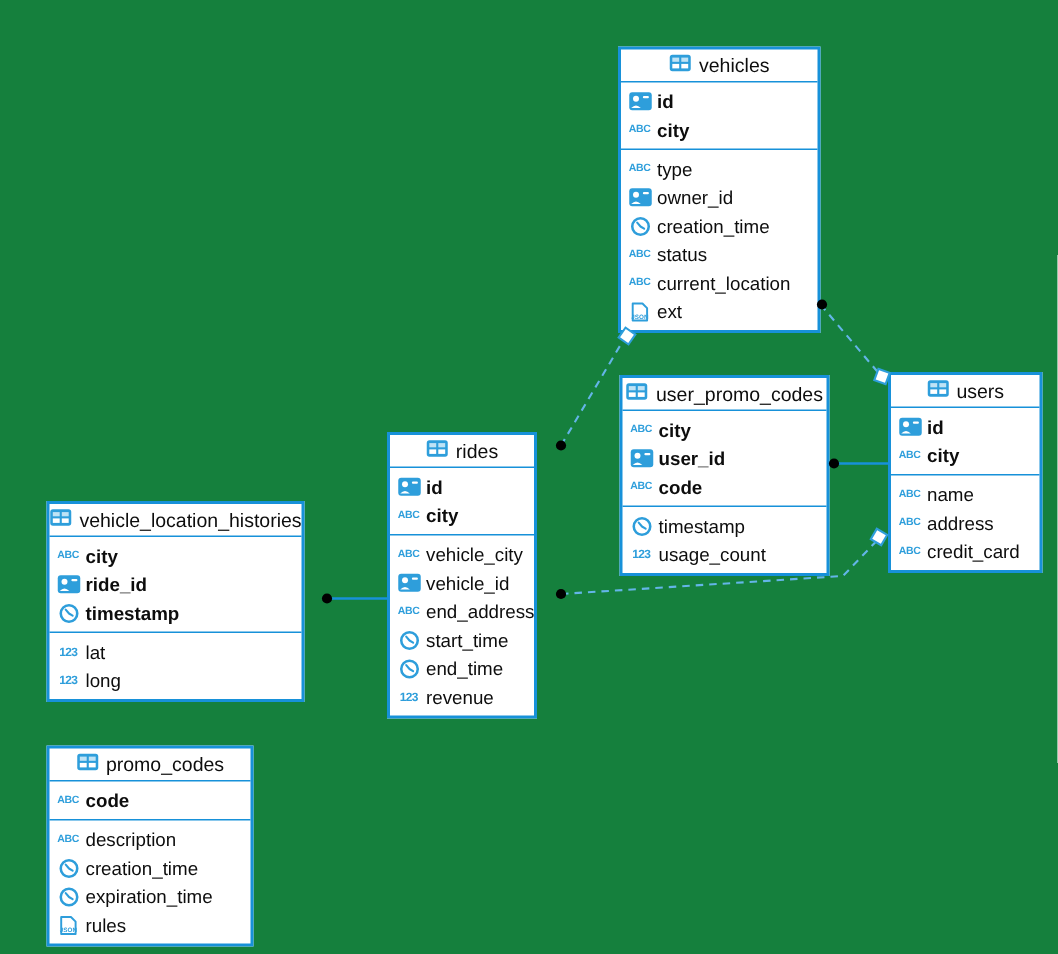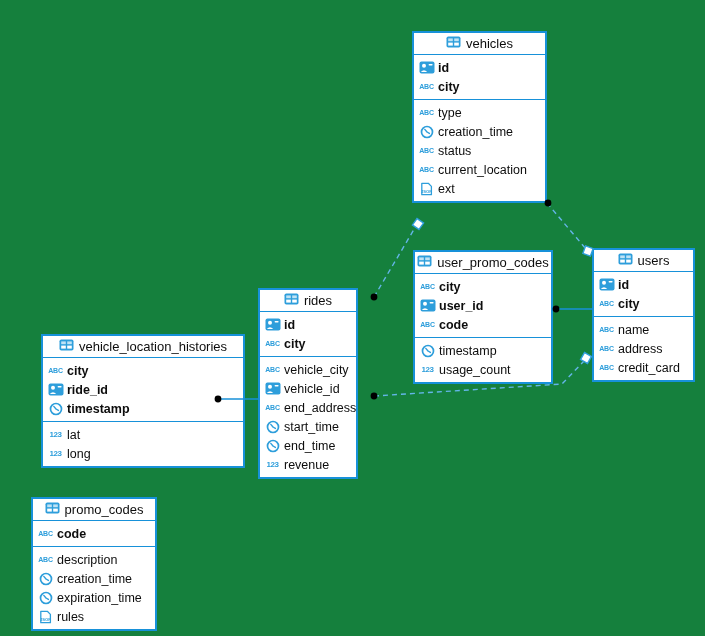--- a/index.html
+++ b/index.html
@@ -86,20 +86,31 @@
       </div>
     <div class="er-section fields">
         <div class="er-row">
           <span class="icon-box">
             <span class="abc-glyph">ABC</span>
           </span>
           <span class="col-name">type</span>
         </div>
         <div class="er-row">
           <span class="icon-box">
+            <svg width="16" height="13" viewBox="0 0 16 13">
+              <rect x="0.5" y="0.5" width="15" height="12" rx="2" fill="#2e9edb"></rect>
+              <circle cx="5" cy="4.8" r="2" fill="#ffffff"></circle>
+              <path d="M1.8 11 Q5 7.6 8.2 11 Z" fill="#ffffff"></path>
+              <rect x="9.6" y="3" width="4" height="1.5" rx="0.7" fill="#ffffff"></rect>
+            </svg>
+          </span>
+          <span class="col-name">owner_id</span>
+        </div>
+        <div class="er-row">
+          <span class="icon-box">
             <svg width="14" height="14" viewBox="0 0 14 14">
               <circle cx="7" cy="7" r="5.5" fill="#ffffff" stroke="#2e9edb" stroke-width="1.7"></circle>
               <path d="M7 7 L4.8 4.4 M7 7 L9.4 8.4" stroke="#2e9edb" stroke-width="1.4" fill="none" stroke-linecap="round"></path>
             </svg>
           </span>
           <span class="col-name">creation_time</span>
         </div>
         <div class="er-row">
           <span class="icon-box">
             <span class="abc-glyph">ABC</span>
@@ -301,21 +312,21 @@
           <span class="col-name">end_time</span>
         </div>
         <div class="er-row">
           <span class="icon-box">
             <span class="num-glyph">123</span>
           </span>
           <span class="col-name">revenue</span>
         </div>
       </div>
   </div>
-    <div class="er-table" style="left: 31px; top: 334px; width: 204px; margin-left: 10px;">
+    <div class="er-table" style="left: 31px; top: 334px; width: 172px;">
     <div class="er-header">
       <span class="icon-box"><svg width="15" height="12" viewBox="0 0 15 12">
             <rect x="0.5" y="0.5" width="14" height="11" rx="1.8" fill="#2e9edb"></rect>
             <rect x="2.2" y="2.4" width="4.6" height="2.8" fill="#bfe3f5"></rect>
             <rect x="8.2" y="2.4" width="4.6" height="2.8" fill="#bfe3f5"></rect>
             <rect x="2.2" y="6.6" width="4.6" height="3" fill="#ffffff"></rect>
             <rect x="8.2" y="6.6" width="4.6" height="3" fill="#ffffff"></rect>
           </svg></span>
       <span class="table-name">vehicle_location_histories</span>
     </div>
@@ -355,21 +366,21 @@
           <span class="col-name">lat</span>
         </div>
         <div class="er-row">
           <span class="icon-box">
             <span class="num-glyph">123</span>
           </span>
           <span class="col-name">long</span>
         </div>
       </div>
   </div>
-    <div class="er-table" style="left: 31px; top: 497px; width: 126px;">
+    <div class="er-table" style="left: 31px; top: 497px; width: 138px;">
     <div class="er-header">
       <span class="icon-box"><svg width="15" height="12" viewBox="0 0 15 12">
             <rect x="0.5" y="0.5" width="14" height="11" rx="1.8" fill="#2e9edb"></rect>
             <rect x="2.2" y="2.4" width="4.6" height="2.8" fill="#bfe3f5"></rect>
             <rect x="8.2" y="2.4" width="4.6" height="2.8" fill="#bfe3f5"></rect>
             <rect x="2.2" y="6.6" width="4.6" height="3" fill="#ffffff"></rect>
             <rect x="8.2" y="6.6" width="4.6" height="3" fill="#ffffff"></rect>
           </svg></span>
       <span class="table-name">promo_codes</span>
     </div>

